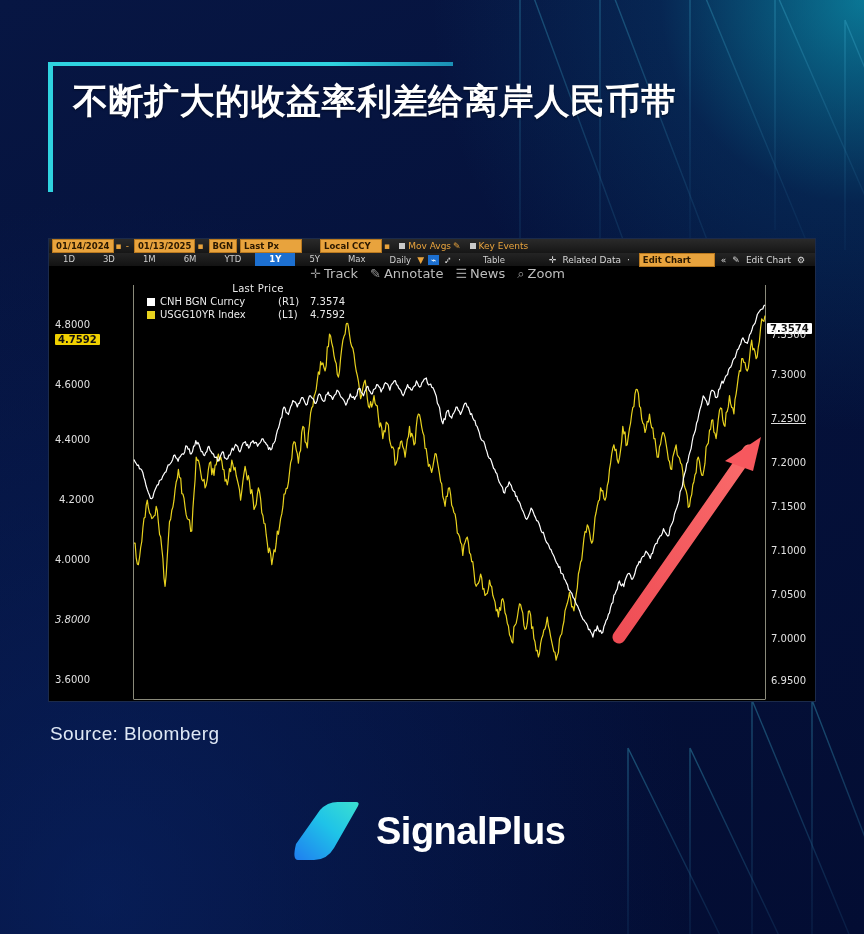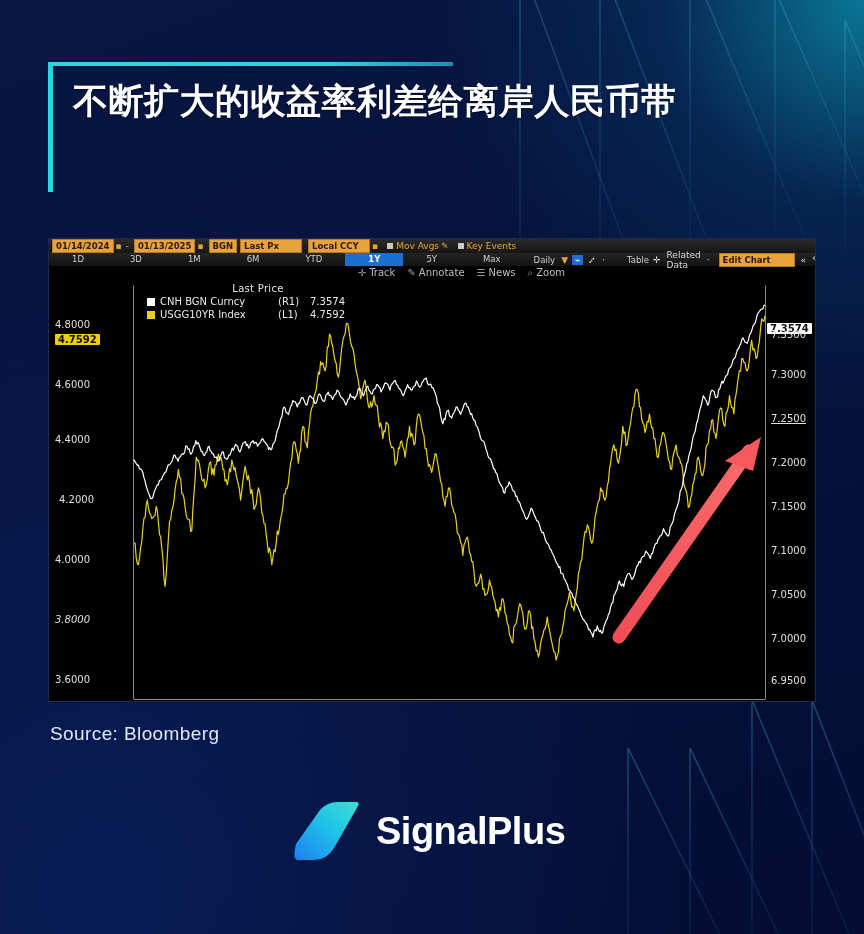--- a/index.html
+++ b/index.html
@@ -75,29 +75,29 @@
   }
   .tb-lbl { color: #e8a33d; font-size: 9px; }
   .tb-slash { color: #e8a33d; margin: 0 2px; font-size: 9px; }
   
   .tb2 {
     display: flex; align-items: center;
     height: 13px; width: 100%;
     background: linear-gradient(180deg,#242424 0%,#131313 100%);
     font-size: 8.5px; color: #cfcfcf;
   }
-  .tb2 .per { padding: 0 23px; line-height: 13px; }
+  .tb2 .per { padding: 0 14px; line-height: 13px; }
   .tb2 .per.on { background: #1c6fd0; color: #ffffff; font-weight: bold; }
   .tb2 .sel { padding: 0 4px; }
   .tb2 .ic { background: #1c6fd0; color:#fff; padding: 0 3px; margin: 0 2px; }
   
   .tb3 {
-    display: flex; align-items: center; justify-content: flex-end;
+    display: flex; align-items: flex-start; justify-content: flex-end;
     height: 13px; width: 100%;
-    background: #000; font-size: 10px; color: #bdbdbd;
+    background: #000; font-size: 13px; color: #bdbdbd;
     padding-right: 250px;
   }
   .tb3 span.t { margin-left: 12px; }
   .tb3 .gl { color: #9a9a9a; margin-right: 3px; }
   .tb-right {
     margin-left: auto; display: flex; align-items: center; padding-right: 4px;
   }
   .tb-right .lbl { color: #d8d8d8; font-size: 9px; margin-right: 6px; }
   
   #plot-wrap { position: absolute; left: 0; top: 40px; right: 0; bottom: 0; }
@@ -185,21 +185,21 @@
 <div id="chart-panel">
 
   <div class="tb">
     <span class="tb-chip">01/14/2024</span>
     <span class="tb-mini">▪</span>
     <span class="tb-mini">-</span>
     <span class="tb-chip">01/13/2025</span>
     <span class="tb-mini">▪</span>
     <span class="tb-chip">BGN</span>
     <span class="tb-chip wide">Last Px</span>
-    <span class="tb-chip wide" style="margin-left:6px">Local CCY</span>
+    <span class="tb-chip wide" style="margin-left:18px">Local CCY</span>
     <span class="tb-mini">▪</span>
     <span class="tb-sq"></span>
     <span class="tb-lbl">Mov Avgs</span>
     <span class="tb-slash">✎</span>
     <span class="tb-sq"></span>
     <span class="tb-lbl">Key Events</span>
   </div>
 
   <div class="tb2">
     <span class="per">1D</span>

